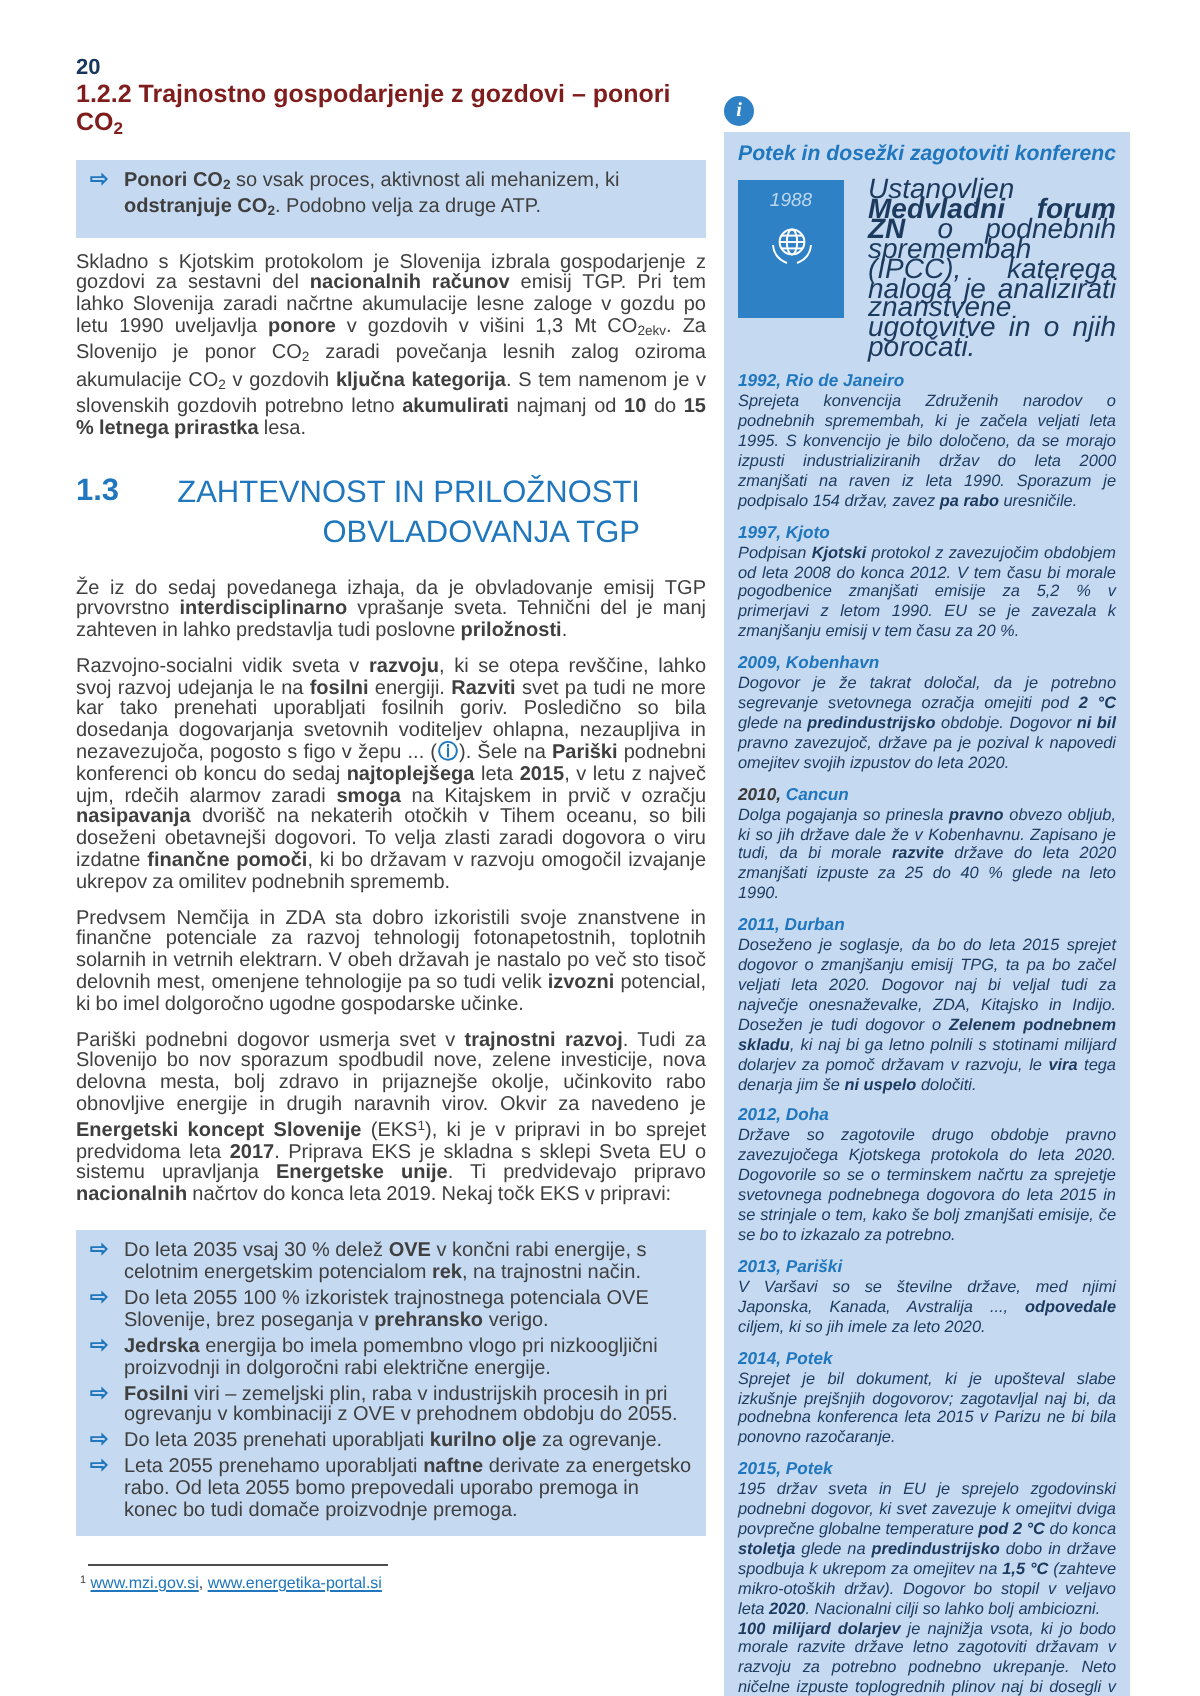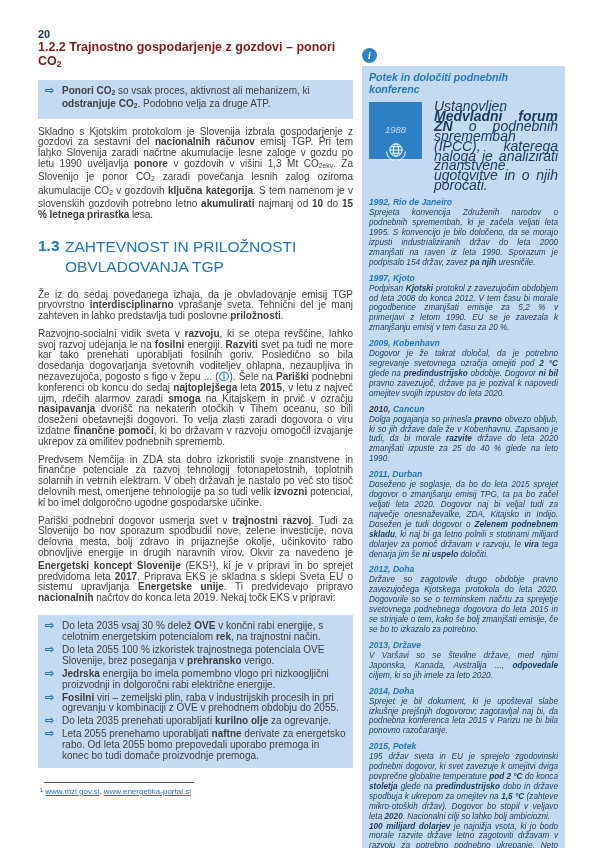--- a/index.html
+++ b/index.html
@@ -9,21 +9,21 @@
     font-family:"Liberation Sans", sans-serif; color:#3f3f3f;
   }
   sub { font-size:0.68em; vertical-align:-0.22em; }
   sup { font-size:0.68em; vertical-align:0.45em; }
   b { font-weight:bold; }
 
   
   .main-col { position:absolute; left:38px; top:28px; width:315px; }
   .page-num { font-size:11px; font-weight:bold; color:#17365d; }
   .h-sub { font-size:12.5px; font-weight:bold; color:#7f1d1d; margin-bottom:11px; }
-  .h-main { position:relative; margin-top:17px; margin-bottom:13px; color:#2077bd; }
+  .h-main { position:relative; margin-top:17px; margin-bottom:13px; color:#2077bd;text-align:right; }
   .h-main .num { position:absolute; left:0; top:0; font-size:15.5px; font-weight:bold; }
   .h-main .ttl { display:block; margin-left:27px; max-width:255px;
                  font-size:15.5px; font-weight:normal; line-height:1.26; }
   .para { font-size:10px; line-height:10.8px; text-align:justify; margin-bottom:7px;
           word-spacing:-0.2px; }
   .infobox { background:#c5d9f1; padding:6px 7px 6px 6px; margin-bottom:8px; }
   .ib-item { position:relative; padding-left:18px; font-size:10px; line-height:10.9px;
              margin-bottom:2px; }
   .ib-item:last-child { margin-bottom:0; }
   .arrow { position:absolute; left:1px; top:-1px; color:#2077bd; font-weight:bold;
@@ -36,22 +36,22 @@
   
   .sidebar { position:absolute; left:362px; top:45px; width:203px; }
   .info-badge { display:inline-flex; align-items:center; justify-content:center;
                 width:15px; height:15px; border-radius:50%; background:#2e81c4;
                 color:#fff; font-weight:bold; font-size:10px; font-style:italic;
                 font-family:"Liberation Serif", serif; margin-bottom:3px; }
   .sb-box { background:#c5d9f1; padding:5px 7px 8px 7px; font-style:italic;
             color:#1c3a5e; }
   .sb-title { font-size:10.6px; font-weight:bold; color:#2077bd; margin-bottom:7px; }
   .sb-row1988 { display:flex; gap:12px; margin-bottom:6px; }
-  .year-badge { flex:0 0 53px; height:57px; background:#2e81c4; color:#bdd7ee;
-                font-size:9.5px; text-align:center; padding-top:22px; font-style:italic; }
+  .year-badge { flex:0 0 53px; height:69px; background:#2e81c4; color:#bdd7ee;
+                font-size:9.5px; text-align:center; padding-top:5px; font-style:italic; }
   .year-badge svg { display:block; margin:3px auto 0; }
   .sb-1988-text { flex:1; font-size:14px; line-height:9.9px; text-align:justify; }
   .sb-entry { margin-bottom:5px; }
   .sb-entry:last-child { margin-bottom:0; }
   .sb-head { font-size:8.6px; font-weight:bold; color:#2077bd; margin-bottom:1px; }
   .sb-head .yr-dark { color:#3a3a3a; }
   .sb-body { font-size:8.2px; line-height:9.9px; text-align:justify; }
 </style>
 </head>
 <body>
@@ -110,21 +110,21 @@
   <hr class="foot-rule">
   <div class="footnote">
     <sup>1</sup>
     <a href="#">www.mzi.gov.si</a><span>, </span><a href="#">www.energetika-portal.si</a>
   </div>
 </div>
 
 <div class="sidebar">
   <span class="info-badge">i</span>
   <div class="sb-box">
-    <div class="sb-title">Potek in določiti podnebnih konferenc</div>
+    <div class="sb-title">Potek in dosežki zagotoviti konferenc</div>
 
     <div class="sb-row1988">
       <div class="year-badge">
         <span>1988</span>
         <svg width="28" height="28" viewBox="0 0 28 28">
           <g stroke="#ffffff" fill="none" stroke-width="1">
             <circle cx="14" cy="12" r="6.2"></circle>
             <ellipse cx="14" cy="12" rx="2.6" ry="6.2"></ellipse>
             <line x1="7.8" y1="12" x2="20.2" y2="12"></line>
             <line x1="9" y1="8.8" x2="19" y2="8.8"></line>
@@ -132,21 +132,21 @@
             <path d="M4.5 13.5 q0.5 6.5 7 9"></path>
             <path d="M23.5 13.5 q-0.5 6.5 -7 9"></path>
           </g>
         </svg>
       </div>
       <div class="sb-1988-text">Ustanovljen <b>Medvladni forum ZN</b> o podnebnih spremembah (IPCC), katerega naloga je analizirati znanstvene ugotovitve in o njih poročati.</div>
     </div>
 
     <div class="sb-entry">
       <div class="sb-head">1992, Rio de Janeiro</div>
-      <div class="sb-body">Sprejeta konvencija Združenih narodov o podnebnih spremembah, ki je začela veljati leta 1995. S konvencijo je bilo določeno, da se morajo izpusti industrializiranih držav do leta 2000 zmanjšati na raven iz leta 1990. Sporazum je podpisalo 154 držav, zavez <b>pa njih</b> uresničile.</div>
+      <div class="sb-body">Sprejeta konvencija Združenih narodov o podnebnih spremembah, ki je začela veljati leta 1995. S konvencijo je bilo določeno, da se morajo izpusti industrializiranih držav do leta 2000 zmanjšati na raven iz leta 1990. Sporazum je podpisalo 154 držav, zavez <b>pa rabo</b> uresničile.</div>
     </div>
     <div class="sb-entry">
       <div class="sb-head">1997, Kjoto</div>
       <div class="sb-body">Podpisan <b>Kjotski</b> protokol z zavezujočim obdobjem od leta 2008 do konca 2012. V tem času bi morale pogodbenice zmanjšati emisije za 5,2 % v primerjavi z letom 1990. EU se je zavezala k zmanjšanju emisij v tem času za 20 %.</div>
     </div>
     <div class="sb-entry">
       <div class="sb-head">2009, Kobenhavn</div>
       <div class="sb-body">Dogovor je že takrat določal, da je potrebno segrevanje svetovnega ozračja omejiti pod <b>2 °C</b> glede na <b>predindustrijsko</b> obdobje. Dogovor <b>ni bil</b> pravno zavezujoč, države pa je pozival k napovedi omejitev svojih izpustov do leta 2020.</div>
     </div>
     <div class="sb-entry">
@@ -155,25 +155,25 @@
     </div>
     <div class="sb-entry">
       <div class="sb-head">2011, Durban</div>
       <div class="sb-body">Doseženo je soglasje, da bo do leta 2015 sprejet dogovor o zmanjšanju emisij TPG, ta pa bo začel veljati leta 2020. Dogovor naj bi veljal tudi za največje onesnaževalke, ZDA, Kitajsko in Indijo. Dosežen je tudi dogovor o <b>Zelenem podnebnem skladu</b>, ki naj bi ga letno polnili s stotinami milijard dolarjev za pomoč državam v razvoju, le <b>vira</b> tega denarja jim še <b>ni uspelo</b> določiti.</div>
     </div>
     <div class="sb-entry">
       <div class="sb-head">2012, Doha</div>
       <div class="sb-body">Države so zagotovile drugo obdobje pravno zavezujočega Kjotskega protokola do leta 2020. Dogovorile so se o terminskem načrtu za sprejetje svetovnega podnebnega dogovora do leta 2015 in se strinjale o tem, kako še bolj zmanjšati emisije, če se bo to izkazalo za potrebno.</div>
     </div>
     <div class="sb-entry">
-      <div class="sb-head">2013, Države</div>
+      <div class="sb-head">2013, Pariški</div>
       <div class="sb-body">V Varšavi so se številne države, med njimi Japonska, Kanada, Avstralija ..., <b>odpovedale</b> ciljem, ki so jih imele za leto 2020.</div>
     </div>
     <div class="sb-entry">
-      <div class="sb-head">2014, Doha</div>
+      <div class="sb-head">2014, Potek</div>
       <div class="sb-body">Sprejet je bil dokument, ki je upošteval slabe izkušnje prejšnjih dogovorov; zagotavljal naj bi, da podnebna konferenca leta 2015 v Parizu ne bi bila ponovno razočaranje.</div>
     </div>
     <div class="sb-entry">
       <div class="sb-head">2015, Potek</div>
       <div class="sb-body">195 držav sveta in EU je sprejelo zgodovinski podnebni dogovor, ki svet zavezuje k omejitvi dviga povprečne globalne temperature <b>pod 2 °C</b> do konca <b>stoletja</b> glede na <b>predindustrijsko</b> dobo in države spodbuja k ukrepom za omejitev na <b>1,5 °C</b> (zahteve mikro-otoških držav). Dogovor bo stopil v veljavo leta <b>2020</b>. Nacionalni cilji so lahko bolj ambiciozni.<br><b>100 milijard dolarjev</b> je najnižja vsota, ki jo bodo morale razvite države letno zagotoviti državam v razvoju za potrebno podnebno ukrepanje. Neto ničelne izpuste toplogrednih plinov naj bi dosegli v drugi polovici stoletja.</div>
     </div>
   </div>
 </div>
 
 </body></html>

